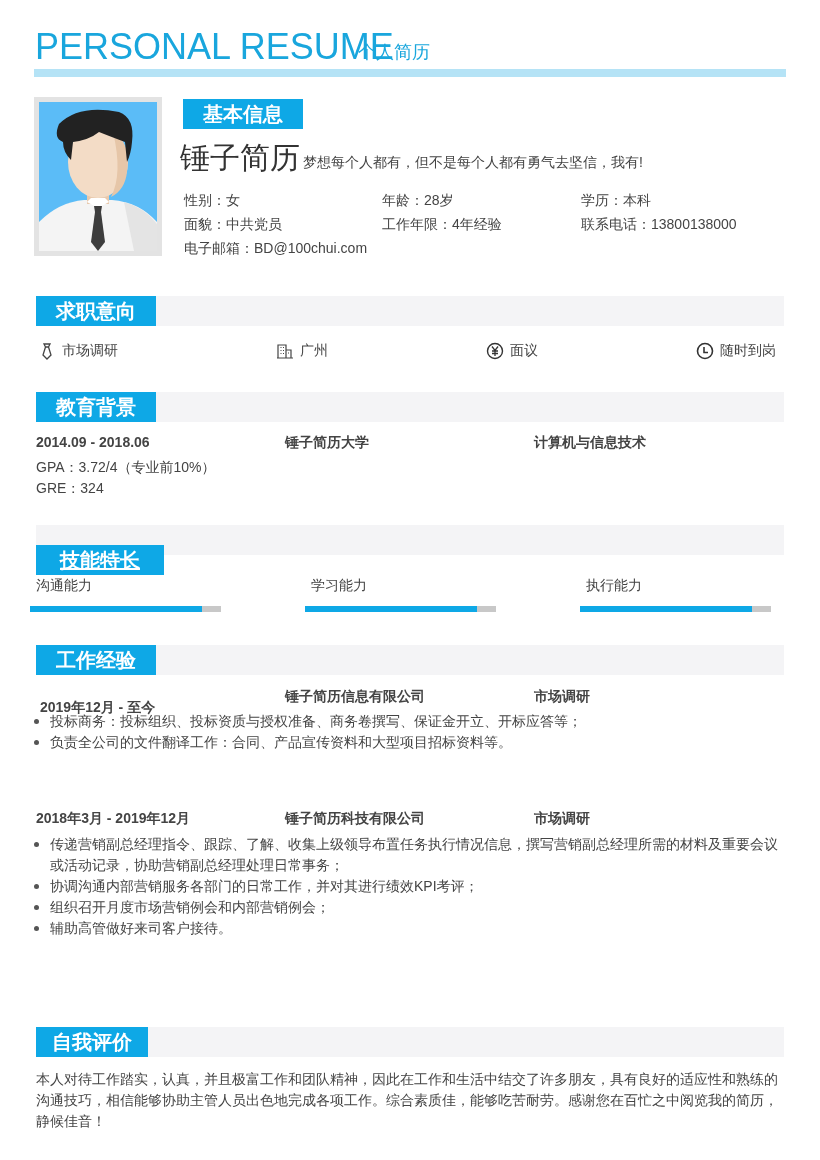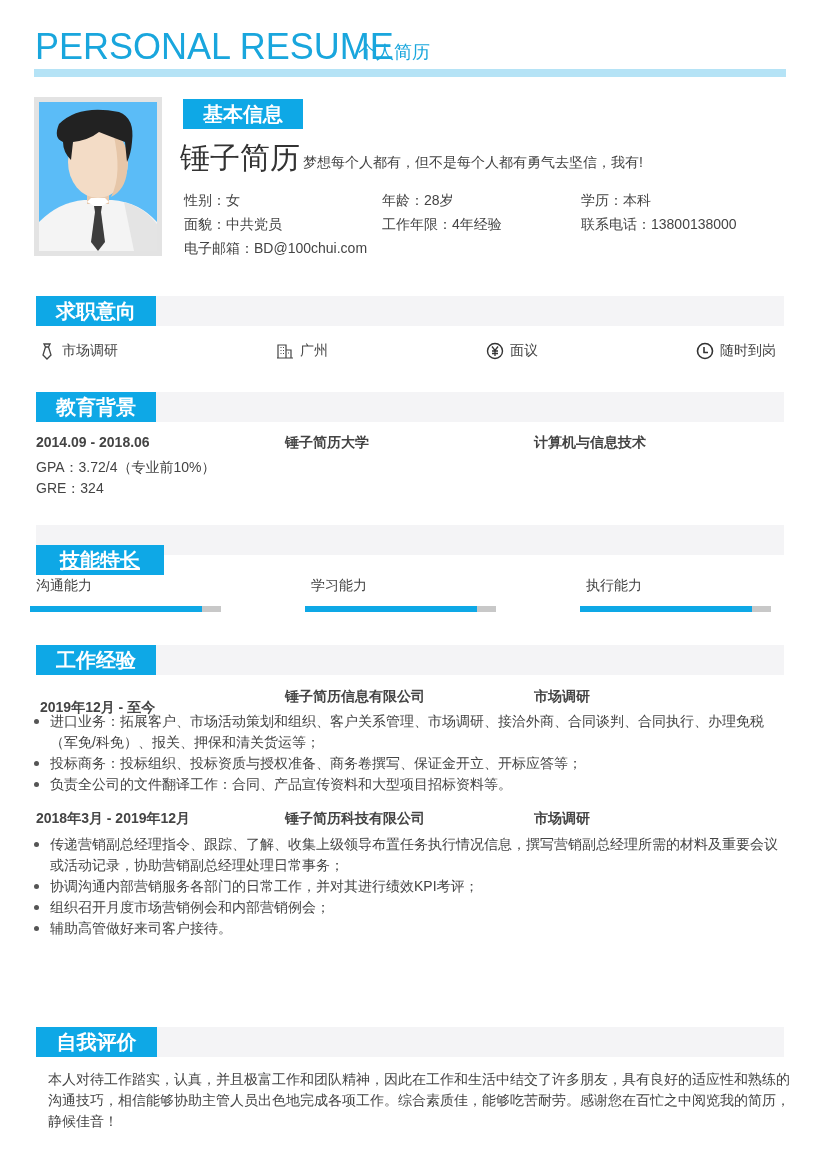--- a/index.html
+++ b/index.html
@@ -128,30 +128,29 @@
     <div class="bar-fill" style="width:90%;"></div>
   </div>
 
 <div class="abs sec-bg" style="left:36px; top:645px; width:748px;"></div>
 <div class="abs sec-tag" style="left:36px; top:645px; width:120px;">工作经验</div>
 
 <div class="abs txt14 bold" style="left:40px; top:688px;margin-top:11px;">2019年12月 - 至今</div>
 <div class="abs txt14 bold" style="left:285px; top:688px;">锤子简历信息有限公司</div>
 <div class="abs txt14 bold" style="left:534px; top:688px;">市场调研</div>
 <ul class="abs bullets" style="left:30px; top:711px; width:760px;">
-  <li>进口业务：拓展客户、市场活动策划和组织、客户关系管理、市场调研、接洽外商、合同谈判、合同执行、办理免税（军免/科免）、报关、押保和清关货运等；</li>
   <li>投标商务：投标组织、投标资质与授权准备、商务卷撰写、保证金开立、开标应答等；</li>
   <li>负责全公司的文件翻译工作：合同、产品宣传资料和大型项目招标资料等。</li>
 </ul>
 
 <div class="abs txt14 bold" style="left:36px; top:810px;">2018年3月 - 2019年12月</div>
 <div class="abs txt14 bold" style="left:285px; top:810px;">锤子简历科技有限公司</div>
 <div class="abs txt14 bold" style="left:534px; top:810px;">市场调研</div>
 <ul class="abs bullets" style="left:30px; top:834px; width:760px;">
   <li>传递营销副总经理指令、跟踪、了解、收集上级领导布置任务执行情况信息，撰写营销副总经理所需的材料及重要会议或活动记录，协助营销副总经理处理日常事务；</li>
   <li>协调沟通内部营销服务各部门的日常工作，并对其进行绩效KPI考评；</li>
   <li>组织召开月度市场营销例会和内部营销例会；</li>
   <li>辅助高管做好来司客户接待。</li>
 </ul>
 
 <div class="abs sec-bg" style="left:36px; top:1027px; width:748px;"></div>
-<div class="abs sec-tag" style="left:36px; top:1027px; width:121px;">自我评价</div>
-<div class="abs para" style="left:48px; top:1069px; width:750px;">本人对待工作踏实，认真，并且极富工作和团队精神，因此在工作和生活中结交了许多朋友，具有良好的适应性和熟练的沟通技巧，相信能够协助主管人员出色地完成各项工作。综合素质佳，能够吃苦耐劳。感谢您在百忙之中阅览我的简历，静候佳音！</div>
+<div class="abs sec-tag" style="left:36px; top:1027px; width:112px;">自我评价</div>
+<div class="abs para" style="left:36px; top:1069px; width:750px;">本人对待工作踏实，认真，并且极富工作和团队精神，因此在工作和生活中结交了许多朋友，具有良好的适应性和熟练的沟通技巧，相信能够协助主管人员出色地完成各项工作。综合素质佳，能够吃苦耐劳。感谢您在百忙之中阅览我的简历，静候佳音！</div>
 
 </body></html>

